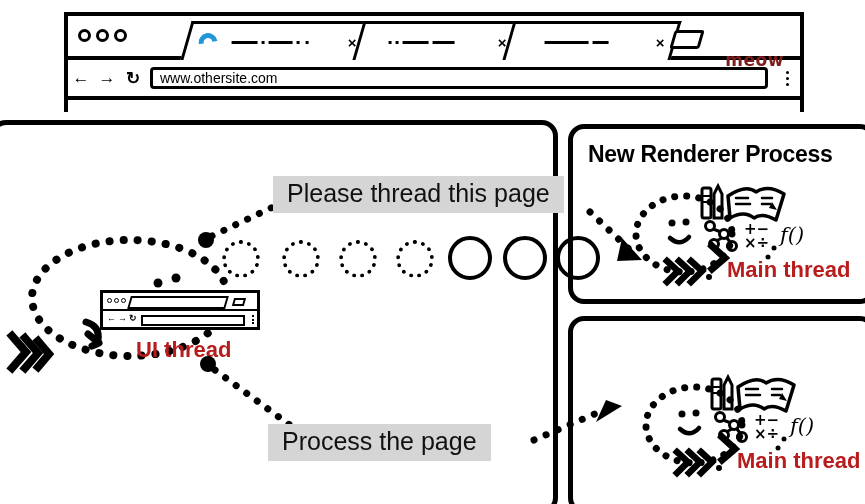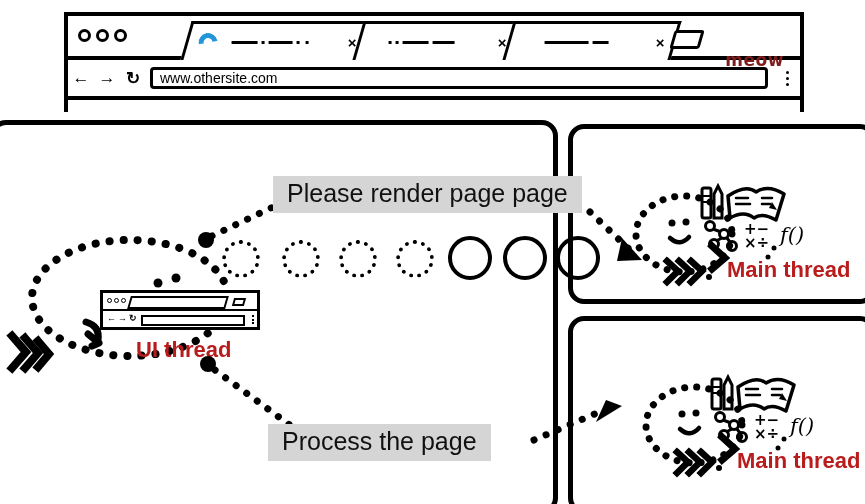--- a/index.html
+++ b/index.html
@@ -246,20 +246,21 @@
           <i></i>
           <i></i>
       </div>
     </div>
   </div>
 
   <div class="abs" id="browser-process"></div>
   <div class="abs" id="new-renderer"></div>
   <div class="abs" id="old-renderer"></div>
 
+  <div class="panel-title" id="title-new">New Renderer Process</div>
 
   <svg class="face-svg" style="left:18px; top:228px;" width="230" height="150" viewBox="0 0 230 150">
     <ellipse cx="112" cy="70" rx="98" ry="58" fill="none" stroke="#000" stroke-width="8" stroke-linecap="round" stroke-dasharray="0.1 14"></ellipse>
     <circle cx="140" cy="55" r="4.5" fill="#000"></circle>
     <circle cx="158" cy="50" r="4.5" fill="#000"></circle>
     <path d="M136 74 q12 11 24 -2" fill="none" stroke="#000" stroke-width="5" stroke-linecap="round"></path>
   </svg>
 
   <svg class="chev-svg" style="left:6px; top:330px;" width="54" height="48" viewBox="0 0 54 48">
     <path d="M6 6 L20 22 L6 38" fill="none" stroke="#000" stroke-width="8" stroke-linecap="square"></path>
@@ -304,21 +305,21 @@
   </svg>
 
   <div class="bead dotted" style="left:222px; top:240px; width:38px; height:38px;"></div>
   <div class="bead dotted" style="left:282px; top:240px; width:38px; height:38px;"></div>
   <div class="bead dotted" style="left:339px; top:240px; width:38px; height:38px;"></div>
   <div class="bead dotted" style="left:396px; top:240px; width:38px; height:38px;"></div>
   <div class="bead solid" style="left:448px; top:236px; width:44px; height:44px;"></div>
   <div class="bead solid" style="left:503px; top:236px; width:44px; height:44px;"></div>
   <div class="bead solid" style="left:556px; top:236px; width:44px; height:44px;"></div>
 
-  <div class="msg-label" id="msg-render">Please render page page</div>
+  <div class="msg-label" id="msg-render">Please thread this page</div>
   <div class="msg-label" id="msg-unload">Process the page</div>
 
   <svg class="arrow-svg" style="left:586px; top:208px;" width="80" height="66" viewBox="0 0 80 66">
     <path d="M4 4 L44 42" fill="none" stroke="#000" stroke-width="7" stroke-linecap="round" stroke-dasharray="0.1 13"></path>
     <path d="M36 30 L56 52 L31 53 Z" fill="#000"></path>
   </svg>
 
   <svg class="arrow-svg" style="left:528px; top:398px;" width="110" height="50" viewBox="0 0 110 50">
     <path d="M6 42 L76 12" fill="none" stroke="#000" stroke-width="7" stroke-linecap="round" stroke-dasharray="0.1 13"></path>
     <path d="M68 24 L94 8 L78 2 Z" fill="#000"></path>

